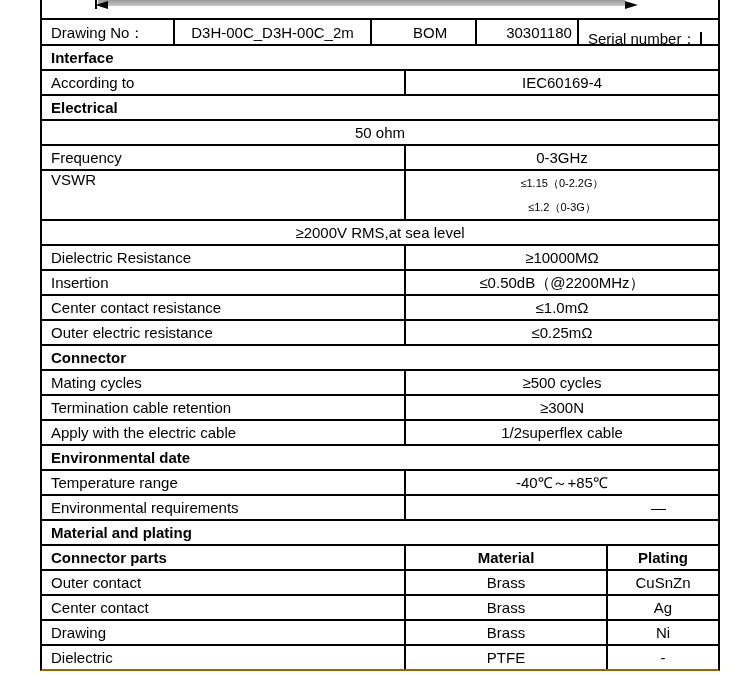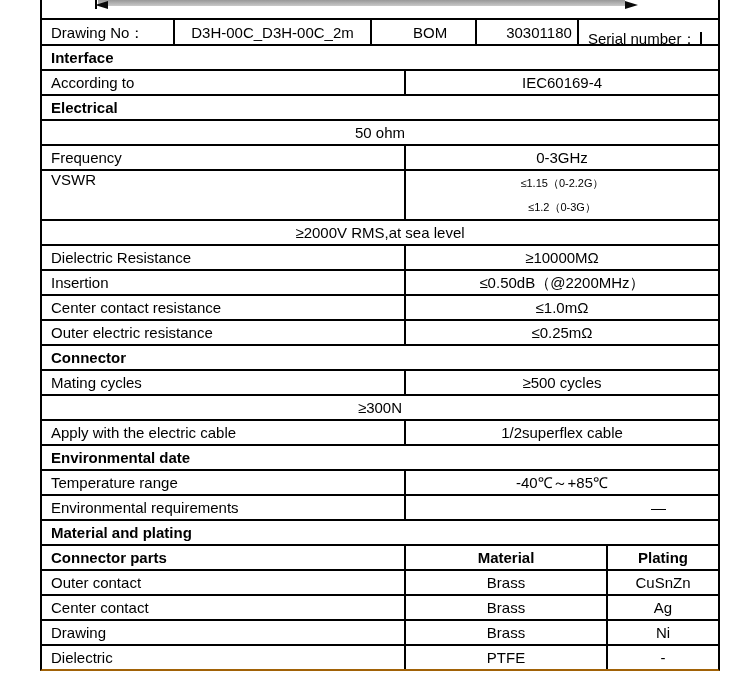--- a/index.html
+++ b/index.html
@@ -103,20 +103,21 @@
     </div>
 
     <div class="row">
       <div class="cell lab b grow">Connector</div>
     </div>
     <div class="row">
       <div class="cell lab rb w-label">Mating cycles</div>
       <div class="cell ctr grow">≥500 cycles</div>
     </div>
     <div class="row">
+      <div class="cell lab rb w-label">Termination cable retention</div>
       <div class="cell ctr grow">≥300N</div>
     </div>
     <div class="row">
       <div class="cell lab rb w-label">Apply with the electric cable</div>
       <div class="cell ctr grow">1/2superflex cable</div>
     </div>
 
     <div class="row">
       <div class="cell lab b grow">Environmental date</div>
     </div>

